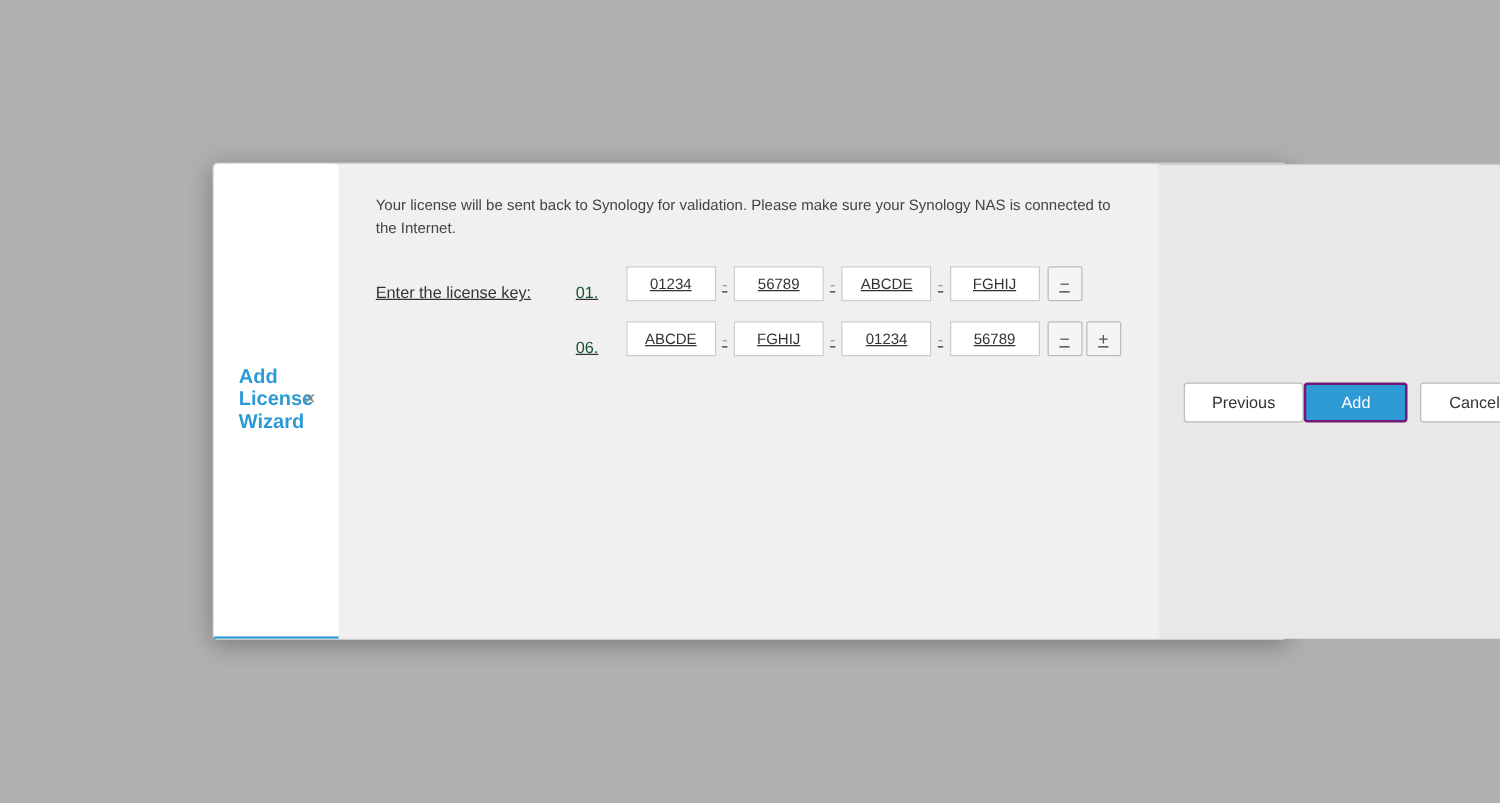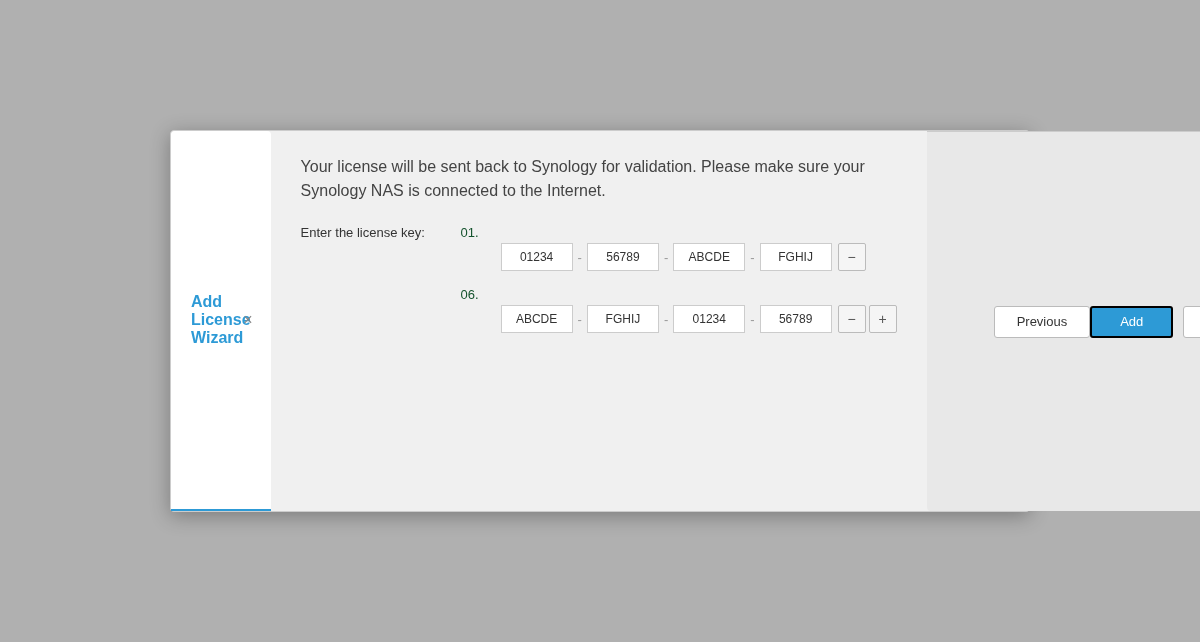--- a/index.html
+++ b/index.html
@@ -60,49 +60,49 @@
     }
 
     .dialog-body {
       padding: 24px 30px;
       flex: 1;
       min-height: 380px;
     }
 
     .info-text {
       color: #444;
-      font-size: 16px;
+      font-size: 12px;
       margin-bottom: 22px;
       line-height: 1.5;
     }
 
     .license-row {
       display: flex;
-      align-items: flex-start;
+      align-items: flex-end;
       margin-bottom: 16px;
+      text-decoration: underline;
     }
 
     .license-label {
       font-size: 13px;
       color: #333;
       width: 160px;
       flex-shrink: 0;
     }
 
     .license-number {
       width: 40px;
       color: #14532d;
       font-size: 13px;
     }
 
     .key-fields {
       display: flex;
       align-items: center;
       gap: 0;
-      margin-top: 18px;
     }
 
     .key-input {
       width: 72px;
       height: 28px;
       border: 1px solid #ccc;
       background: #fff;
       text-align: center;
       font-size: 12px;
       color: #333;
@@ -148,21 +148,20 @@
       padding: 12px 20px;
       display: flex;
       align-items: center;
       justify-content: space-between;
       border-radius: 0 0 4px 4px;
     }
 
     .footer-left {
       display: flex;
       gap: 10px;
-      margin-left: 47px;
     }
 
     .footer-right {
       display: flex;
       gap: 10px;
     }
 
     .btn-default {
       height: 32px;
       padding: 0 22px;
@@ -170,21 +169,21 @@
       background: #fff;
       cursor: pointer;
       font-size: 13px;
       color: #333;
       border-radius: 3px;
     }
 
     .btn-primary {
       height: 32px;
       padding: 0 28px;
-      border: 2px solid #000000;
+      border: 2px solid #701a75;
       background: #2d9ad6;
       cursor: pointer;
       font-size: 13px;
       color: #fff;
       border-radius: 3px;
       font-weight: 500;
     }
   </style>
 </head>
 <body>

